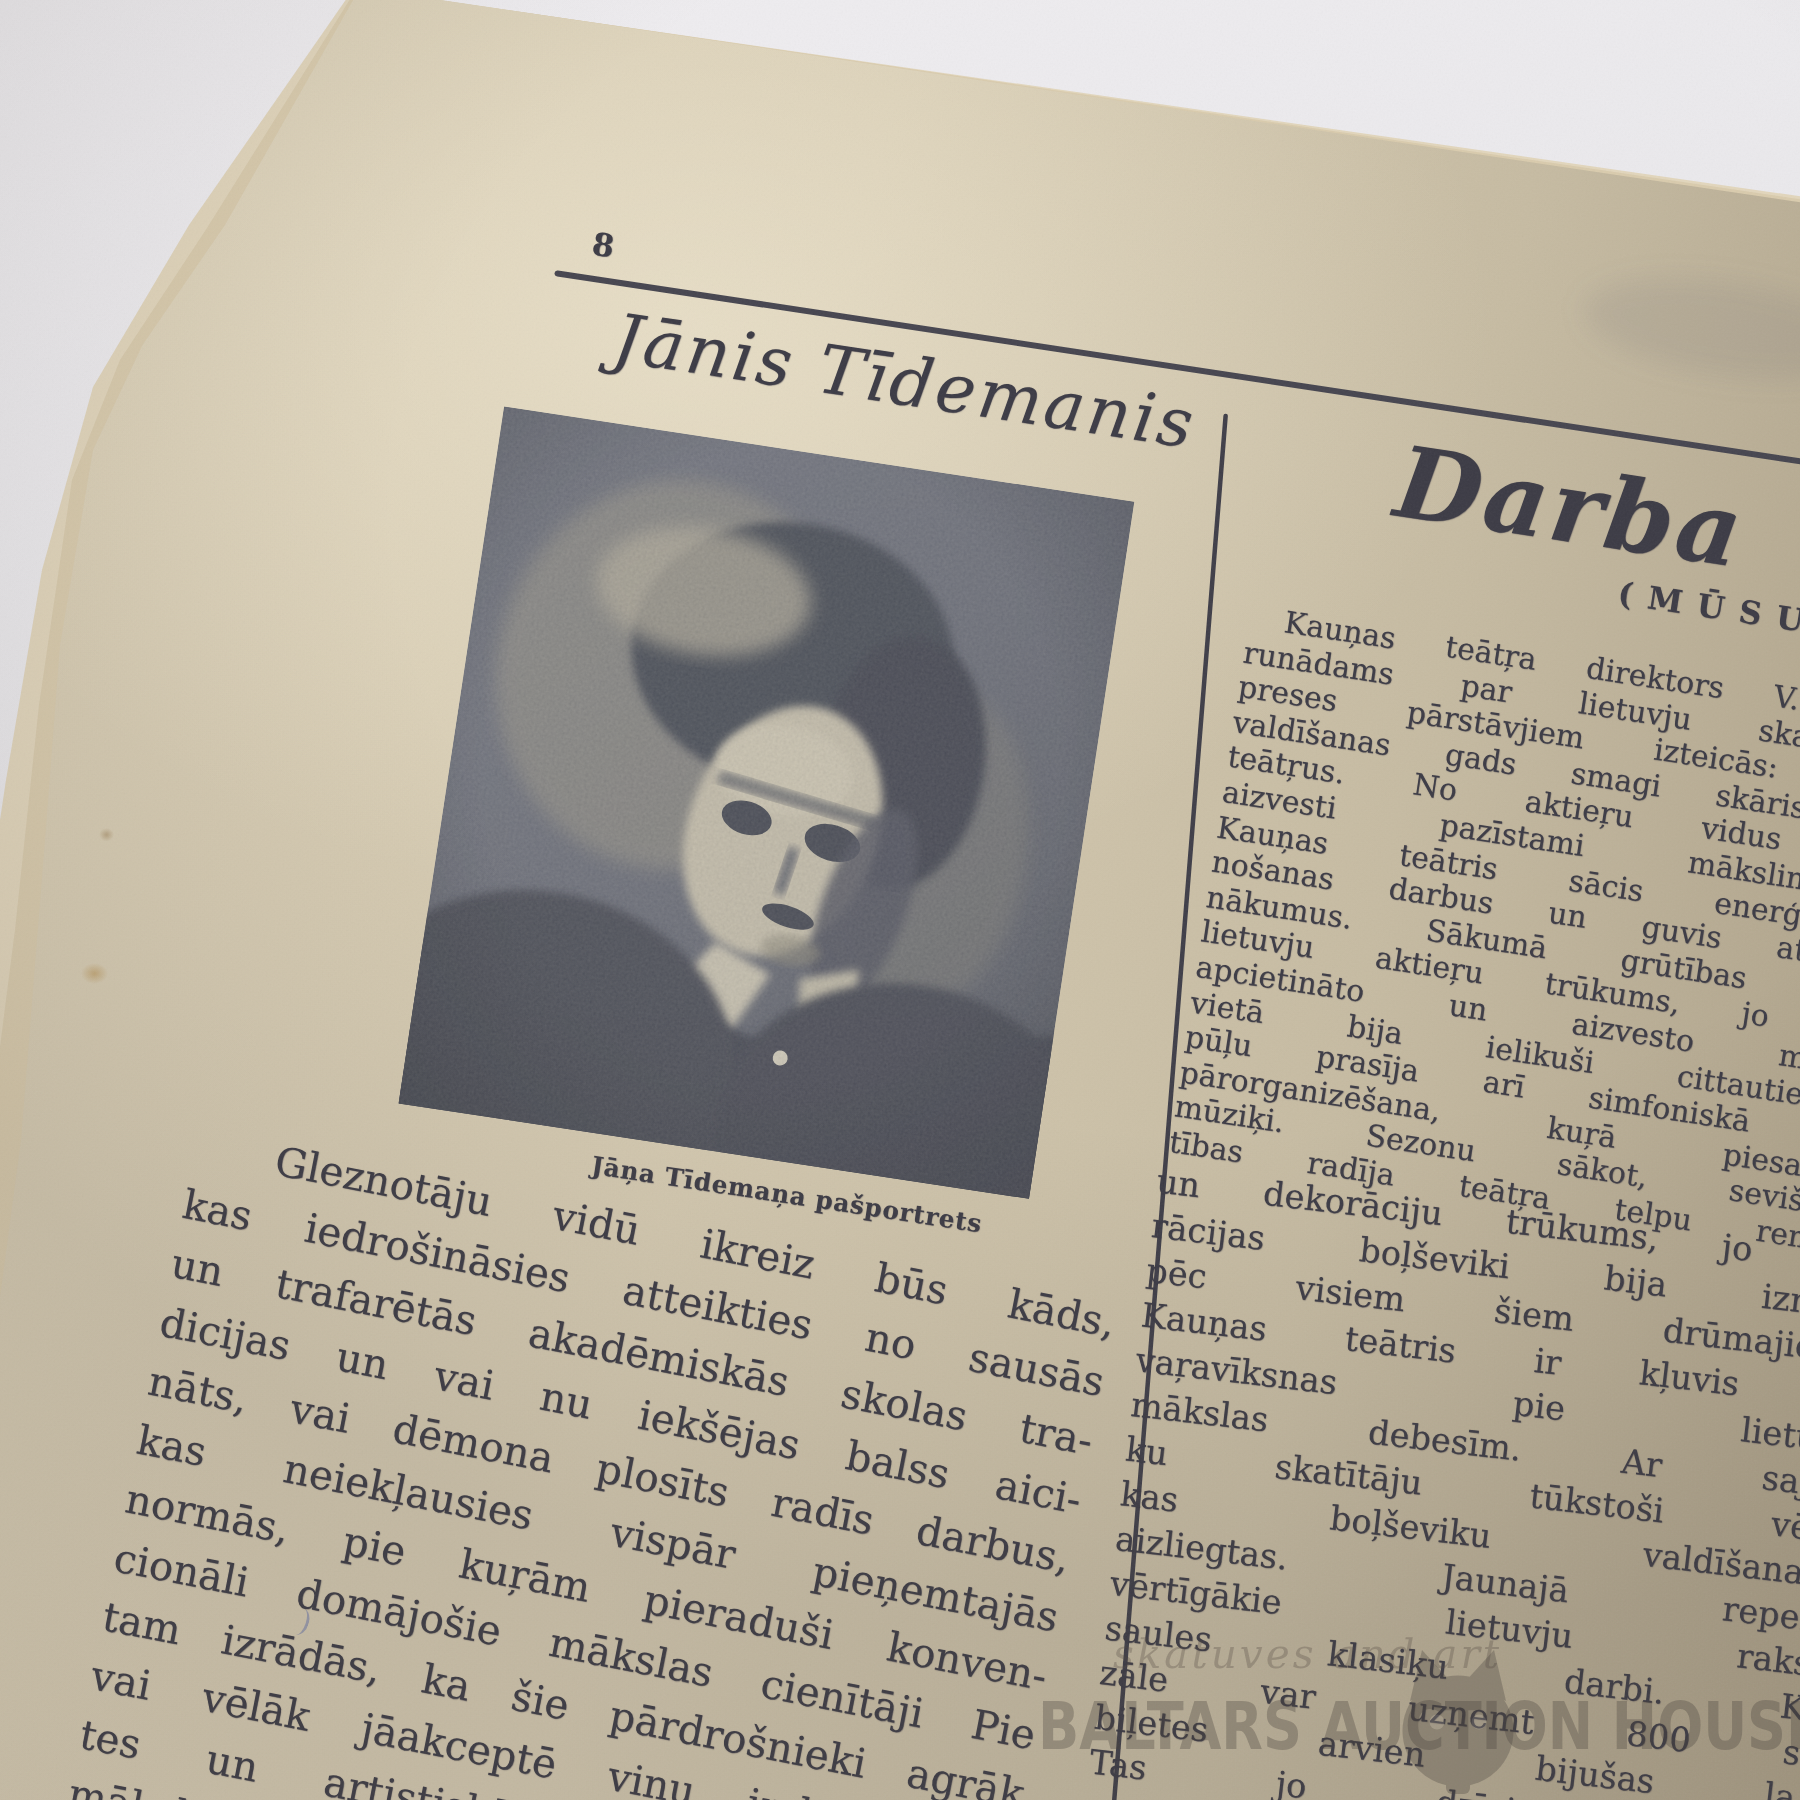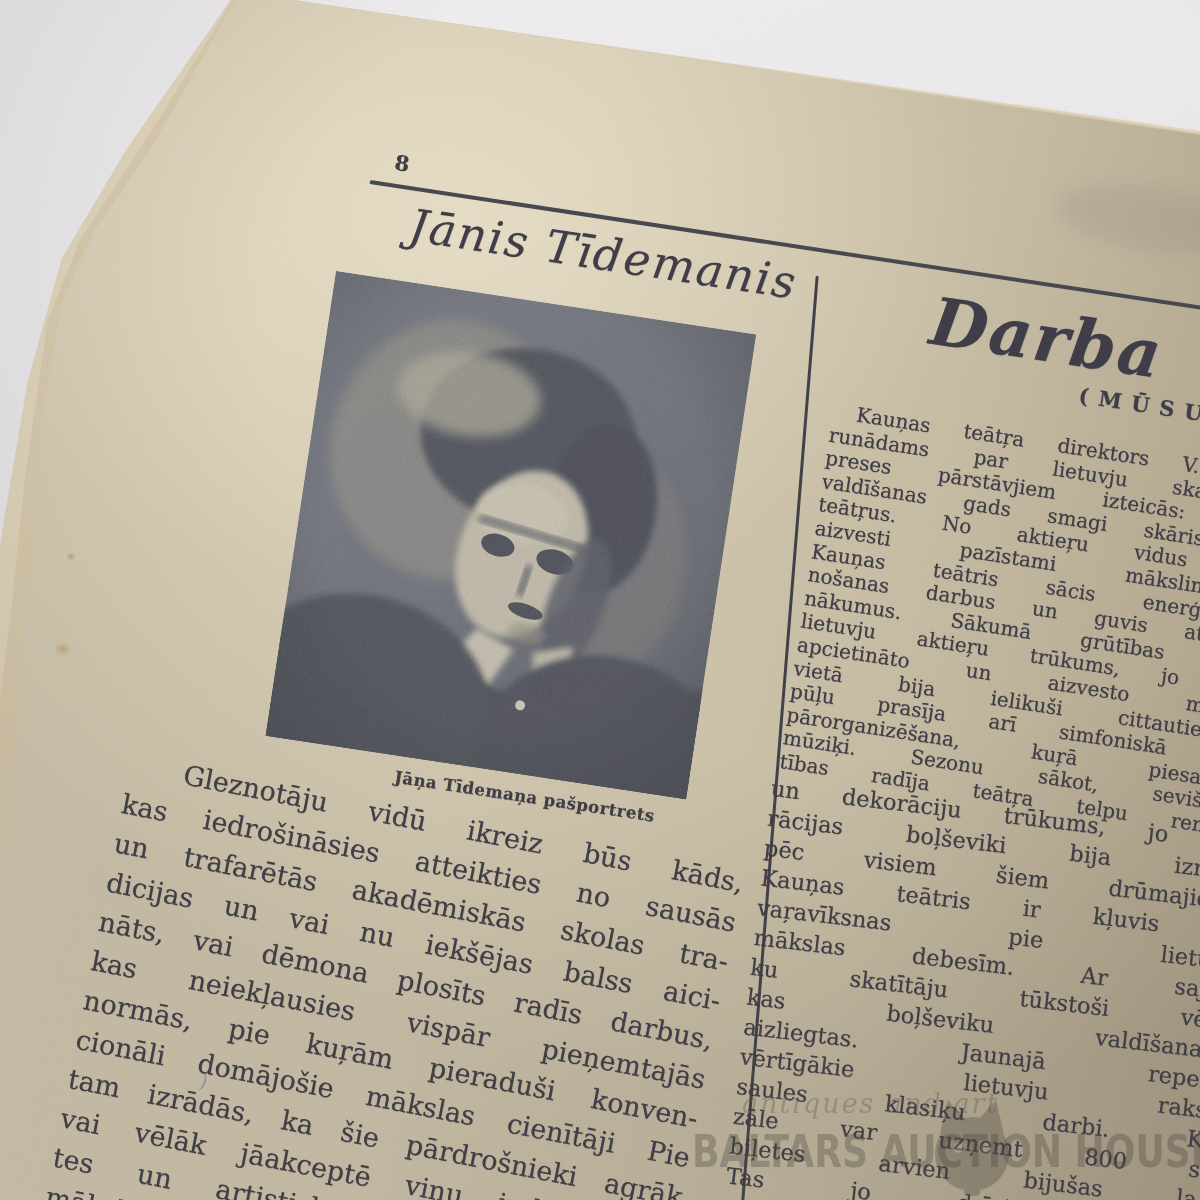--- a/index.html
+++ b/index.html
@@ -250,21 +250,21 @@
 
 <svg class="noise" width="1200" height="1200">
   <filter id="gnoise">
     <feTurbulence type="fractalNoise" baseFrequency="0.8" numOctaves="2"></feTurbulence>
     <feColorMatrix type="saturate" values="0"></feColorMatrix>
   </filter>
   <rect width="1200" height="1200" filter="url(#gnoise)"></rect>
 </svg>
 
 <div class="watermark">
-  <div class="wm-sub">antiques and art</div>
+  <div class="wm-sub">skatuves and art</div>
   <div class="wm-text">BALTARS AUCTION HOUSE</div>
   <svg class="wm-logo" viewBox="0 0 100 100">
     <g fill="#4a443f">
       <polygon points="18,38 26,4 46,26"></polygon>
       <polygon points="82,38 74,4 54,26"></polygon>
       <circle cx="50" cy="58" r="37"></circle>
       <rect x="42" y="88" width="16" height="12" rx="4"></rect>
     </g>
     <circle cx="36" cy="52" r="5" fill="#8f877e"></circle>
     <circle cx="64" cy="52" r="5" fill="#8f877e"></circle>

